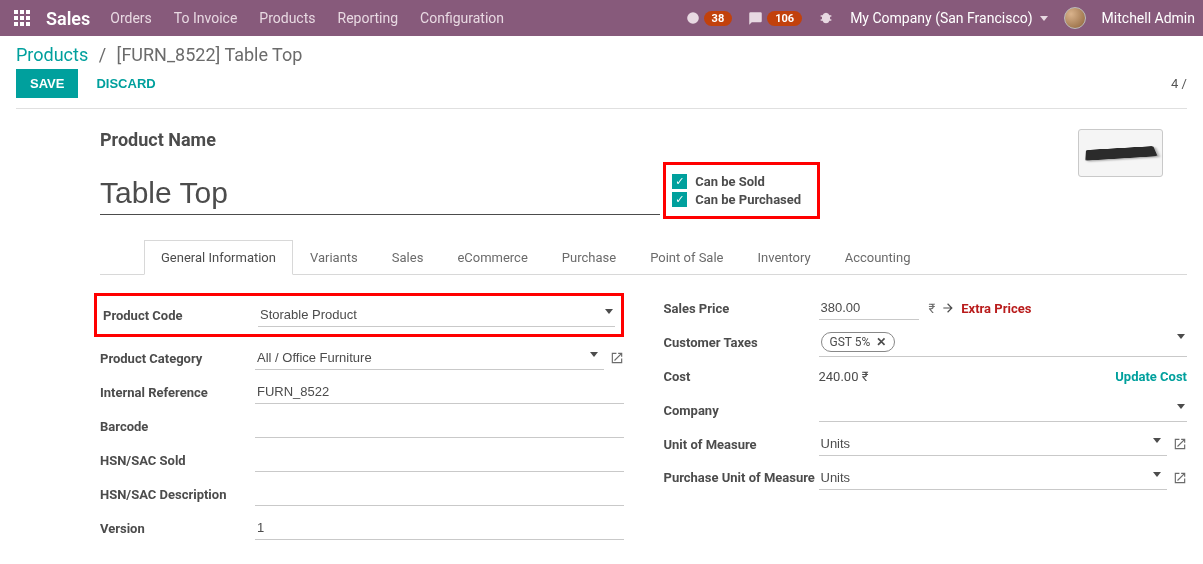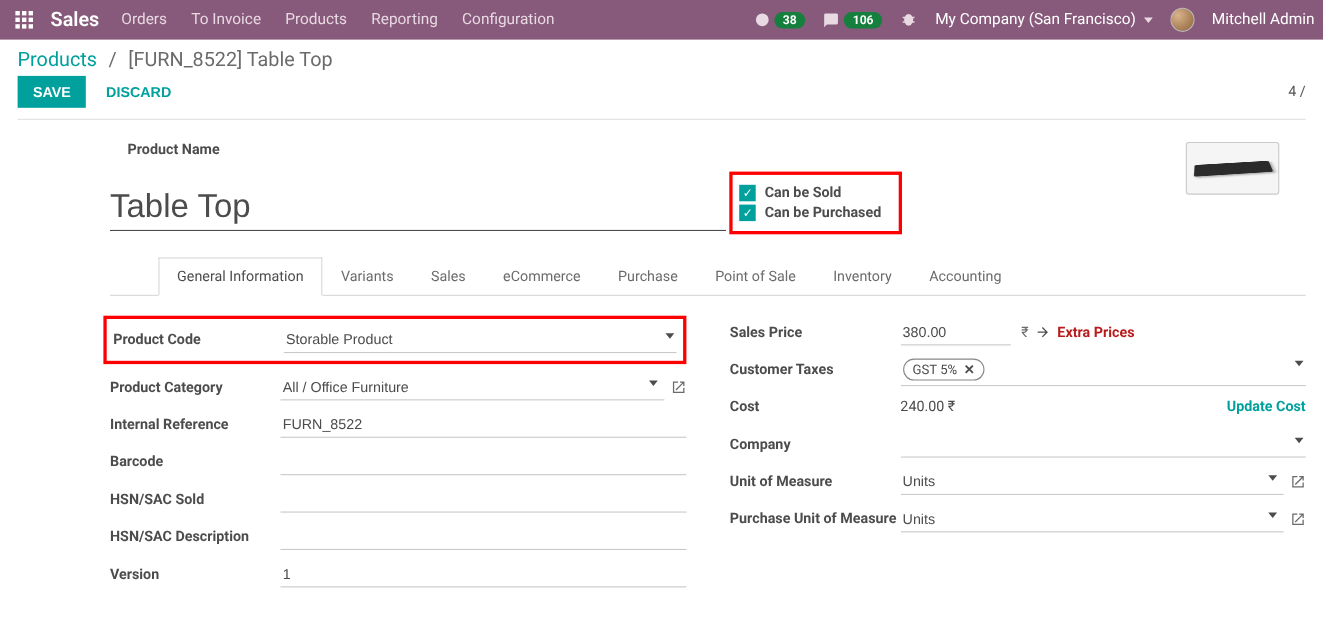--- a/index.html
+++ b/index.html
@@ -9,41 +9,41 @@
 
 .navbar { display: flex; align-items: center; height: 36px; background: #875a7b; color: #fff; padding: 0 8px; font-size: 14px; }
 .navbar .apps-icon { display: grid; grid-template-columns: repeat(3,4px); grid-template-rows: repeat(3,4px); gap: 2px; padding: 6px; cursor: pointer; }
 .navbar .apps-icon span { width: 4px; height: 4px; background: #fff; }
 .navbar .brand { font-size: 18px; font-weight: 600; margin: 0 20px 0 10px; }
 .navbar .menu { display: flex; gap: 22px; }
 .navbar .menu a { color: #e8d9e2; cursor: pointer; }
 .navbar .spacer { flex: 1; }
 .navbar .right { display: flex; align-items: center; gap: 16px; }
 .badge-wrap { display: flex; align-items: center; gap: 4px; cursor: pointer; }
-.pill { background: #15803d; color: #fff; border-radius: 10px; padding: 1px 8px; font-size: 11px; font-weight: 700; min-width: 26px; text-align: center; }
+.pill { background: #c2410c; color: #fff; border-radius: 10px; padding: 1px 8px; font-size: 11px; font-weight: 700; min-width: 26px; text-align: center; }
 .navbar svg { fill: #e8d9e2; }
 .avatar { width: 22px; height: 22px; border-radius: 50%; background: radial-gradient(circle at 30% 30%, #d9b38c, #8c6239); border: 1px solid #bbb; }
 .caret { width: 0; height: 0; border-left: 4px solid transparent; border-right: 4px solid transparent; border-top: 5px solid #e8d9e2; display: inline-block; margin-left: 3px; vertical-align: middle; }
 
 
 .header-bar { padding: 8px 16px 0 16px; }
 .breadcrumb { font-size: 18px; color: #6b6b6b; margin-bottom: 4px; }
 .breadcrumb .root { color: #00a09d; cursor: pointer; }
 .breadcrumb .sep { margin: 0 6px; }
 .actions-row { display: flex; align-items: center; border-bottom: 1px solid #e0e0e0; padding-bottom: 10px; }
 .btn-save { background: #00a09d; color: #fff; border: none; padding: 7px 14px; font-size: 13px; font-weight: 600; cursor: pointer; margin-right: 18px; }
 .btn-discard { color: #00a09d; font-weight: 600; cursor: pointer; background: none; border: none; font-size: 13px; }
 .actions-row .spacer { flex: 1; }
 .pager { color: #555; font-size: 13px; }
 
 
 .sheet { padding: 20px 16px 20px 100px; position: relative; }
 .prod-image { position: absolute; right: 40px; top: 20px; width: 85px; height: 48px; border: 1px solid #c9c9c9; border-radius: 3px; background: #f5f5f5; display: flex; align-items: center; justify-content: center; cursor: pointer; }
 .prod-image .slab { width: 70px; height: 18px; background: #2b2b2b; transform: perspective(200px) rotateX(55deg) rotateZ(-6deg); border-radius: 2px; box-shadow: 2px 2px 3px rgba(0,0,0,0.3); }
-.label-title { font-size: 13px; font-weight: 700; color: #4c4c4c; margin-left: 16px; }
+.label-title { font-size: 18px; font-weight: 700; color: #4c4c4c; }
 .product-name { font-size: 30px; color: #4c4c4c; padding: 4px 0; width: 560px; border: none; border-bottom: 1px solid #4c4c4c; outline: none; background: transparent; }
 .checks { margin-top: 12px; border: 3px solid #ff0000; display: inline-block; padding: 6px 16px 6px 6px; }
 .chk-row { display: flex; align-items: center; gap: 8px; margin: 3px 0; }
 .chk-box { width: 15px; height: 15px; background: #00a09d; display: inline-flex; align-items: center; justify-content: center; }
 .chk-box::after { content: "✓"; color: #fff; font-size: 11px; line-height: 1; }
 .chk-label { font-weight: 700; font-size: 13px; color: #4c4c4c; }
 
 .tabs { display: flex; border-bottom: 1px solid #d8d8d8; margin-top: 20px; }
 .tab { padding: 9px 16px; border: 1px solid transparent; border-bottom: none; color: #6b6b6b; cursor: pointer; font-size: 13px; position: relative; top: 1px; }
 .tab.active { border-color: #d8d8d8; background: #fff; color: #4c4c4c; border-bottom: 1px solid #fff; margin-left: 44px; }

